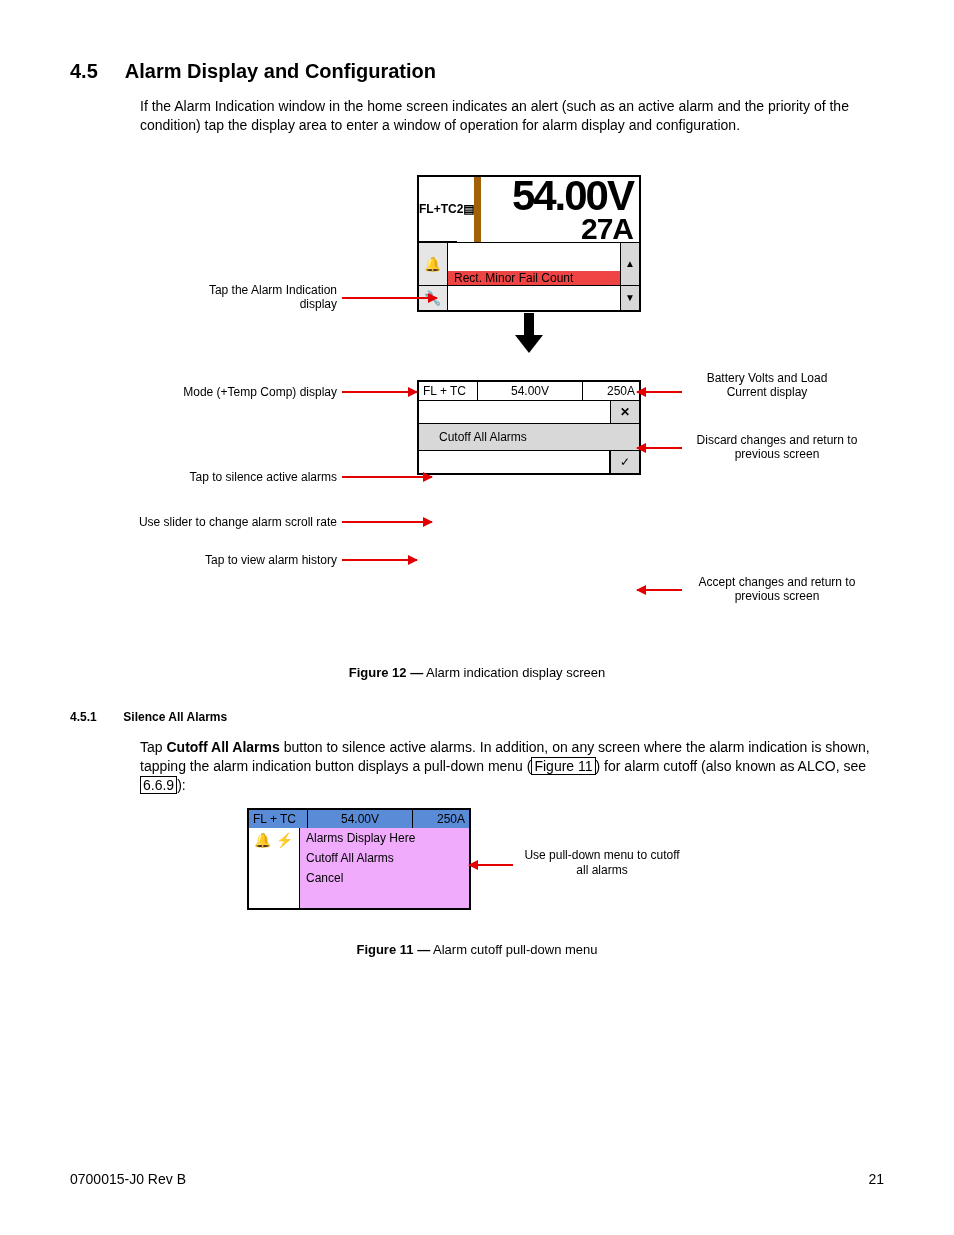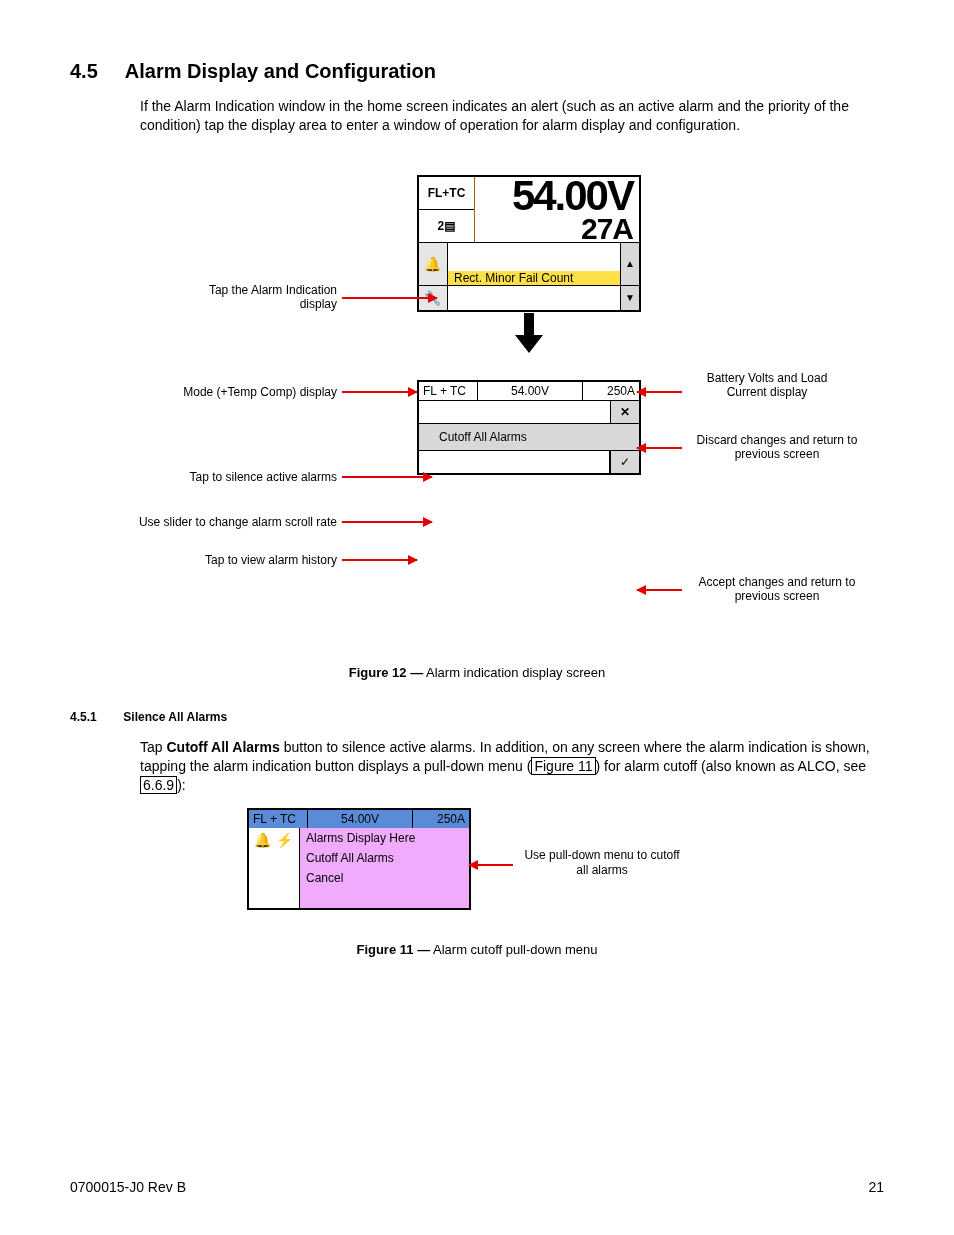--- a/index.html
+++ b/index.html
@@ -36,21 +36,21 @@
   }
   .caption {
     text-align: center;
     font-size: 13px;
     margin-top: 4px;
   }
   .caption b { font-weight: bold; }
   .ref { border: 1px solid #000; padding: 0 2px; }
   .footer {
     position: absolute;
-    bottom: 40px;
+    bottom: 48px;
     left: 70px;
     right: 70px;
     font-size: 14px;
     display:flex;
     justify-content: space-between;
   }
 
   
   .device1 {
     position: absolute;
@@ -58,22 +58,22 @@
     width: 220px;
     border: 2px solid #000;
     background: #fff;
   }
   .d1-top {
     display:flex;
     border-bottom: 1px solid #000;
   }
   .d1-top-left {
     width: 55px;
-    border-right: 1px solid #a16207;
-    display:flex; flex-direction:column;
+    border-right: 7px solid #a16207;
+    display:flex; flex-direction:row;
   }
   .d1-top-left > div {
     flex:1;
     display:flex; align-items:center; justify-content:center;
     font-size: 12px; font-weight:bold;
     border-bottom:1px solid #000;
   }
   .d1-top-left > div:last-child { border-bottom:none;}
   .d1-top-right {
     flex:1;
@@ -88,21 +88,21 @@
     align-items:stretch;
     border-bottom:1px solid #000;
   }
   .d1-mid .bellcell {
     width: 28px; border-right:1px solid #000;
     display:flex; align-items:center; justify-content:center;
     background:#e6e6e6;
     font-size:14px;
   }
   .d1-mid .msg {
-    flex:1; background:#fde047; font-size:12px;
+    flex:1; background:#ef4444; font-size:12px;
     display:flex; align-items:center; padding-left:6px;margin-top:28px;
   }
   .d1-mid .arrow {
     width:18px; border-left:1px solid #000; background:#d8d8d8;
     display:flex; align-items:center; justify-content:center;
     font-size:10px;
   }
   .d1-bot {
     display:flex; height:24px;
   }

